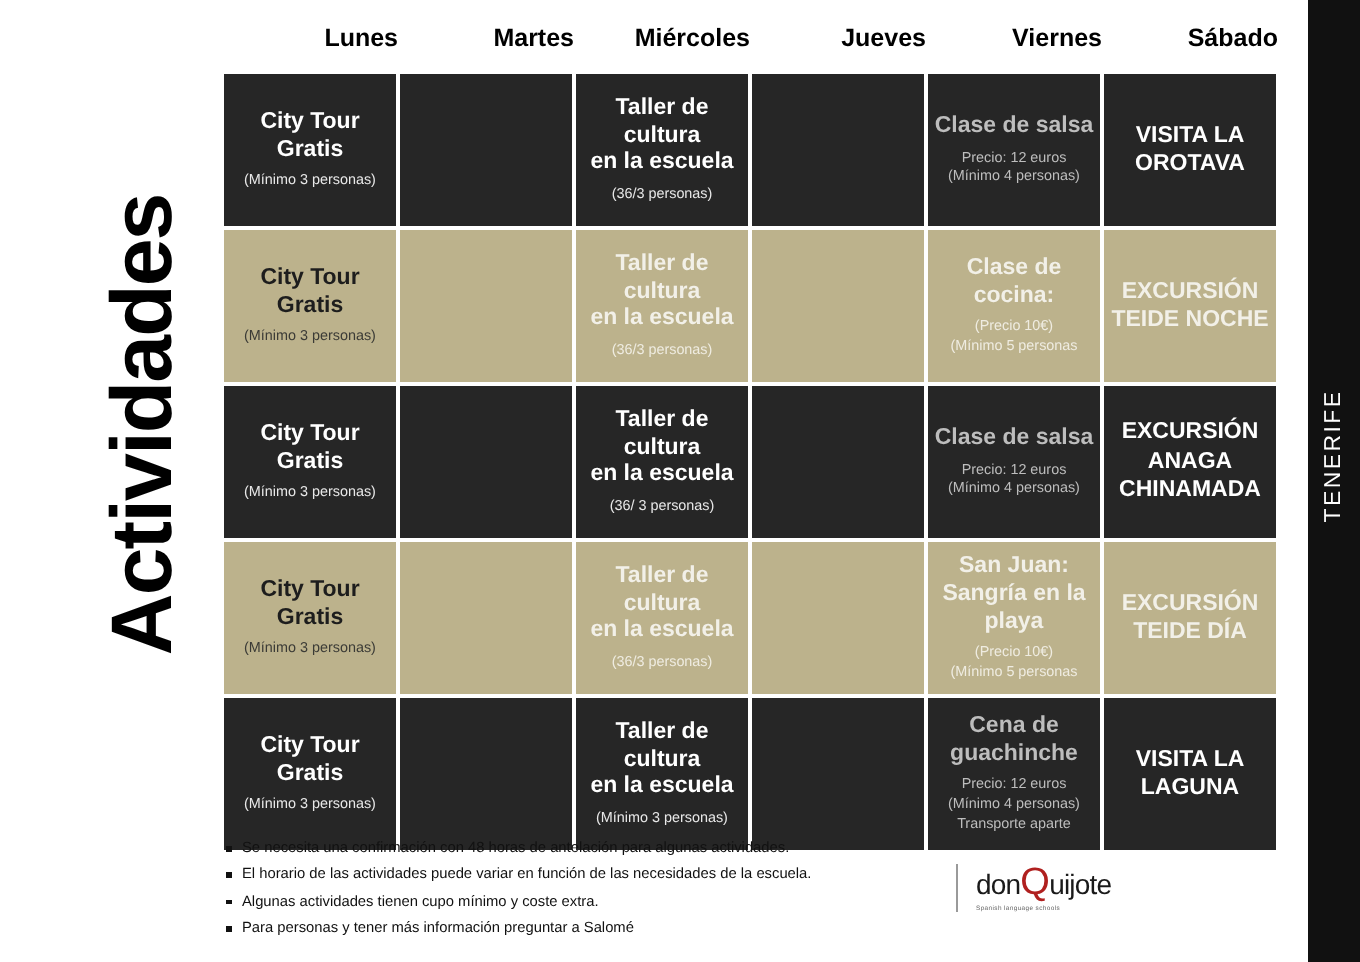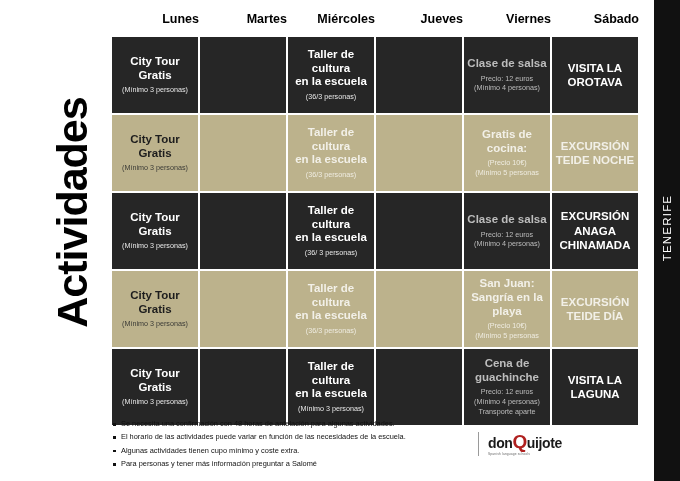--- a/index.html
+++ b/index.html
@@ -127,21 +127,21 @@
   }
   #enforex .globe .ring{
     position:absolute;left:3px;top:-1px;width:11px;height:19px;
     border:1px solid #2b2b2b;border-radius:50%;
   }
   #enforex .wordmark{line-height:1;}
   #enforex .ename{font-size:15px;color:#1a1a1a;font-family:"Liberation Serif",serif;}
   #enforex .etag{font-size:3.4px;color:#555;letter-spacing:.3px;display:block;margin-top:1px;}
   .divider{width:1px;height:24px;background:#9a9a9a;}
   #quijote{line-height:1;}
-  #quijote .qline{font-size:14px;color:#1a1a1a;font-weight:bold;letter-spacing:-.4px;}
+  #quijote .qline{font-size:14px;color:#1a1a1a;font-weight:normal;letter-spacing:-.4px;}
   #quijote .qline .qbig{font-size:19px;color:#b0201f;}
   #quijote .qtag{font-size:3.2px;color:#666;letter-spacing:.2px;display:block;margin-top:1.5px;}
 </style>
 </head>
 <body>
 
 <div id="left-rail">
   <div id="main-title">Actividades</div>
   <div id="sub-title">Calendario de actividades</div>
 </div>
@@ -187,21 +187,21 @@
             <span class="t1">City Tour<br>Gratis</span>
             <span class="t2">(Mínimo 3 personas)</span>
           </td>
           <td class="tan"></td>
           <td class="tan">
             <span class="t1 faded">Taller de cultura<br>en la escuela</span>
             <span class="t2 faded">(36/3 personas)</span>
           </td>
           <td class="tan"></td>
           <td class="tan">
-            <span class="t1 faded">Gratis de cocina:</span>
+            <span class="t1 faded">Clase de cocina:</span>
             <span class="t2 faded">(Precio 10€)<br>(Mínimo 5 personas</span>
           </td>
           <td class="tan">
             <span class="excursion t1 faded">EXCURSIÓN<br>TEIDE NOCHE</span>
           </td>
         </tr>
         <tr>
           <td class="dark">
             <span class="t1">City Tour<br>Gratis</span>
             <span class="t2">(Mínimo 3 personas)</span>

